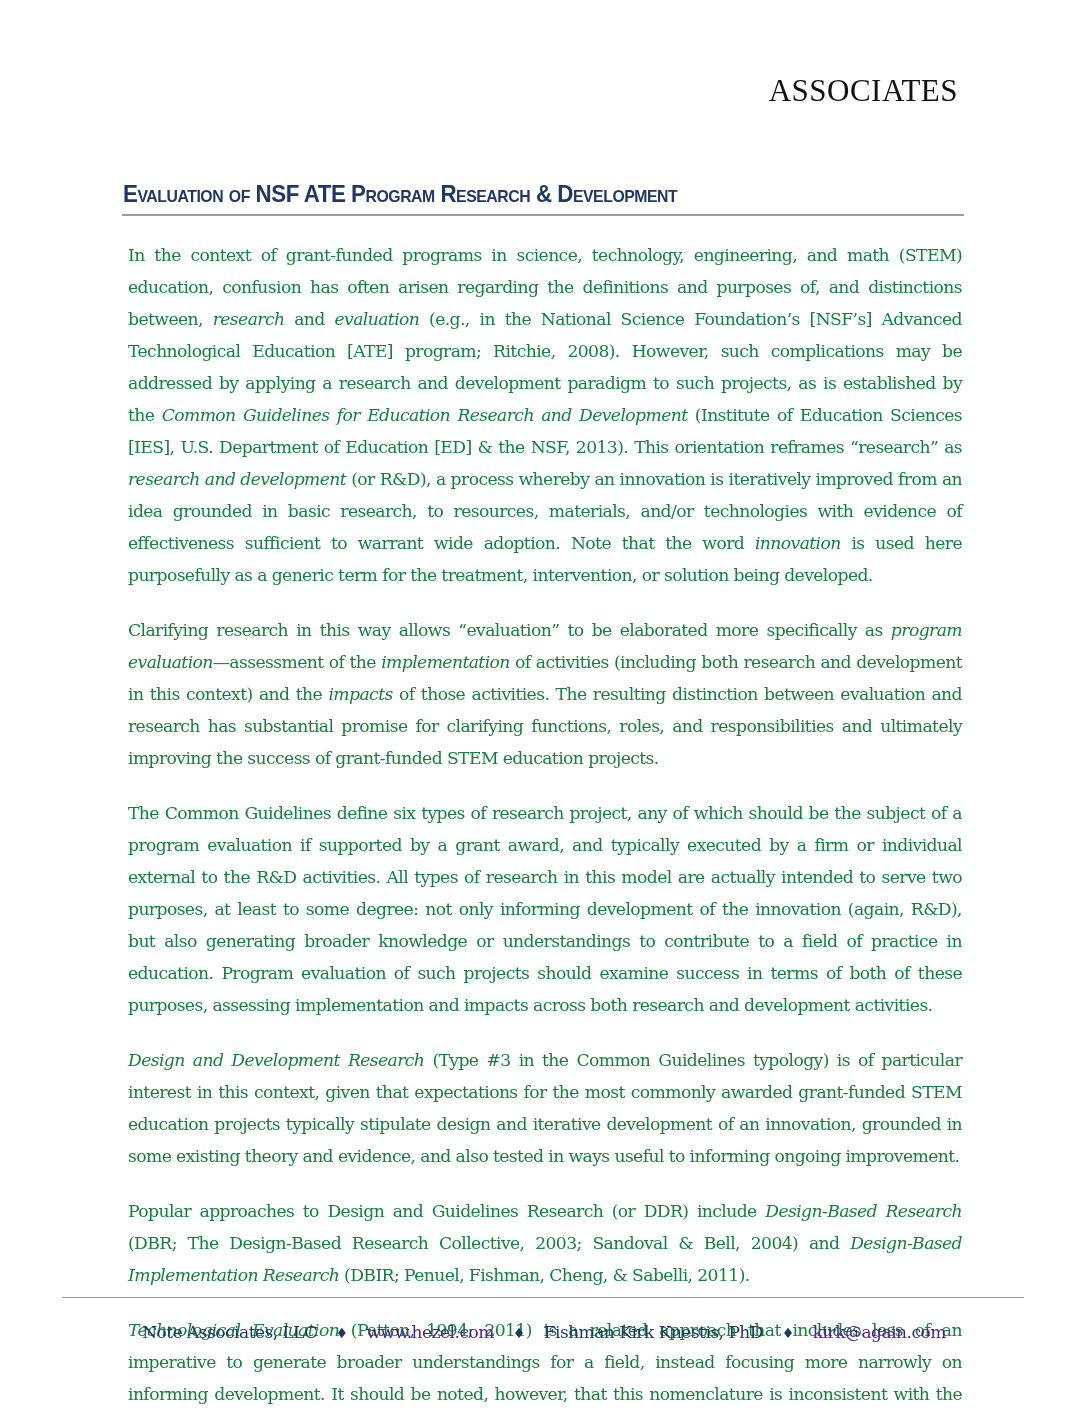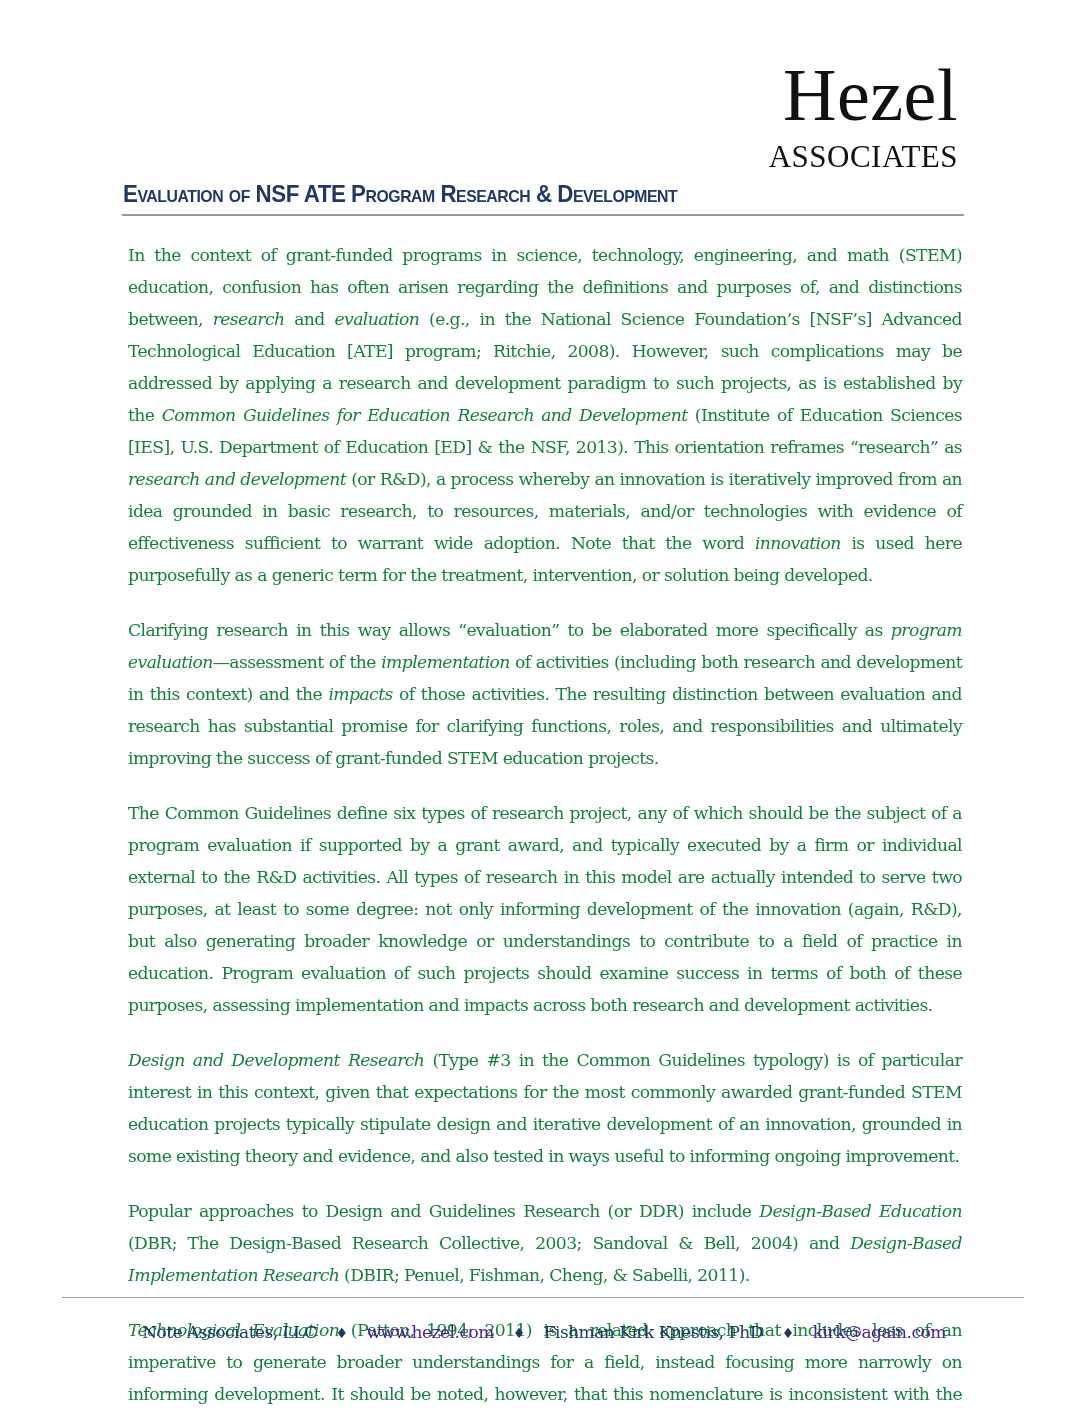--- a/index.html
+++ b/index.html
@@ -15,33 +15,32 @@
   .foot-rule { position: absolute; left: 62px; top: 1297px; width: 962px; height: 1px; background: #9a9a9a; }
   .footer { position: absolute; left: 0; top: 1322px; width: 1088px; text-align: center; font-family: "DejaVu Serif", "Liberation Serif", serif; font-size: 17px; color: #1f3864; letter-spacing: -0.5px; }
   .footer .sep { display: inline-block; margin: 0 14px; font-size: 14px; }
   .footer .item { cursor: default; }
   .footer a { color: #4c1d95; text-decoration: none; }
 </style>
 </head>
 <body>
 
 <div class="logo">
-  <div class="big">Hezel</div>
   <div class="small">ASSOCIATES</div>
 </div>
 
 <div class="title">Evaluation of NSF ATE Program Research &amp; Development</div>
 <div class="title-rule"></div>
 
 <div class="body">
   <p><span>In the context of grant-funded programs in science, technology, engineering, and math (STEM) education, confusion has often arisen regarding the definitions and purposes of, and distinctions between, </span><em>research</em><span> and </span><em>evaluation</em><span> (e.g., in the National Science Foundation’s [NSF’s] Advanced Technological Education [ATE] program; Ritchie, 2008). However, such complications may be addressed by applying a research and development paradigm to such projects, as is established by the </span><em>Common Guidelines for Education Research and Development</em><span> (Institute of Education Sciences [IES], U.S. Department of Education [ED] &amp; the NSF, 2013). This orientation reframes “research” as </span><em>research and development</em><span> (or R&amp;D), a process whereby an innovation is iteratively improved from an idea grounded in basic research, to resources, materials, and/or technologies with evidence of effectiveness sufficient to warrant wide adoption. Note that the word </span><em>innovation</em><span> is used here purposefully as a generic term for the treatment, intervention, or solution being developed.</span></p>
   <p><span>Clarifying research in this way allows “evaluation” to be elaborated more specifically as </span><em>program evaluation</em><span>—assessment of the </span><em>implementation</em><span> of activities (including both research and development in this context) and the </span><em>impacts</em><span> of those activities. The resulting distinction between evaluation and research has substantial promise for clarifying functions, roles, and responsibilities and ultimately improving the success of grant-funded STEM education projects.</span></p>
   <p><span>The Common Guidelines define six types of research project, any of which should be the subject of a program evaluation if supported by a grant award, and typically executed by a firm or individual external to the R&amp;D activities. All types of research in this model are actually intended to serve two purposes, at least to some degree: not only informing development of the innovation (again, R&amp;D), but also generating broader knowledge or understandings to contribute to a field of practice in education. Program evaluation of such projects should examine success in terms of both of these purposes, assessing implementation and impacts across both research and development activities.</span></p>
   <p><em>Design and Development Research</em><span> (Type #3 in the Common Guidelines typology) is of particular interest in this context, given that expectations for the most commonly awarded grant-funded STEM education projects typically stipulate design and iterative development of an innovation, grounded in some existing theory and evidence, and also tested in ways useful to informing ongoing improvement.</span></p>
-  <p><span>Popular approaches to Design and Guidelines Research (or DDR) include </span><em>Design-Based Education</em><span> (DBR; The Design-Based Research Collective, 2003; Sandoval &amp; Bell, 2004) and </span><em>Design-Based Implementation Research</em><span> (DBIR; Penuel, Fishman, Cheng, &amp; Sabelli, 2011).</span></p>
+  <p><span>Popular approaches to Design and Guidelines Research (or DDR) include </span><em>Design-Based Research</em><span> (DBR; The Design-Based Research Collective, 2003; Sandoval &amp; Bell, 2004) and </span><em>Design-Based Implementation Research</em><span> (DBIR; Penuel, Fishman, Cheng, &amp; Sabelli, 2011).</span></p>
   <p class="last"><em>Technological Evaluation</em><span> (Patton, 1994; 2011) is a related approach that includes less of an imperative to generate broader understandings for a field, instead focusing more narrowly on informing development. It should be noted, however, that this nomenclature is inconsistent with the distinctions between R&amp;D and program evaluation</span></p>
 </div>
 
 <div class="foot-rule"></div>
 <div class="footer">
   <span class="item">Note Associates, LLC</span>
   <span class="sep">♦</span>
   <a class="item">www.hezel.com</a>
   <span class="sep">♦</span>
   <span class="item">Fishman Kirk Knestis, PhD</span>

